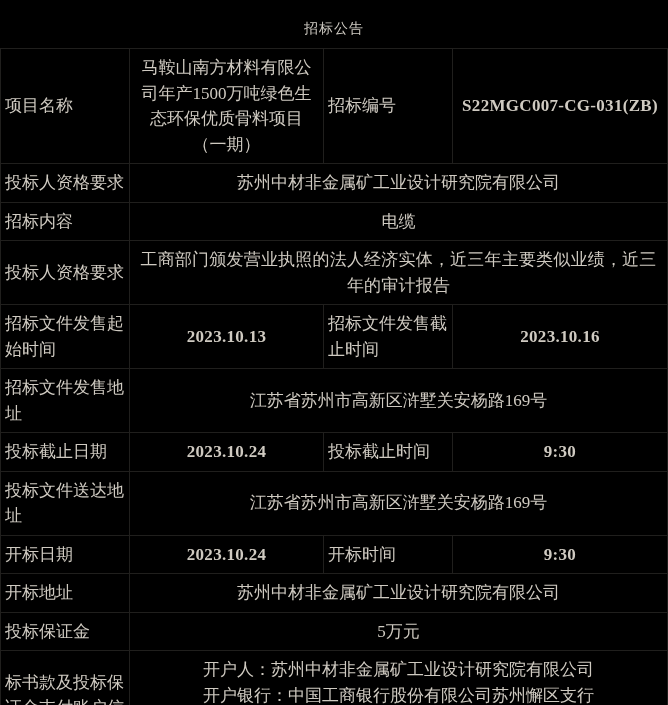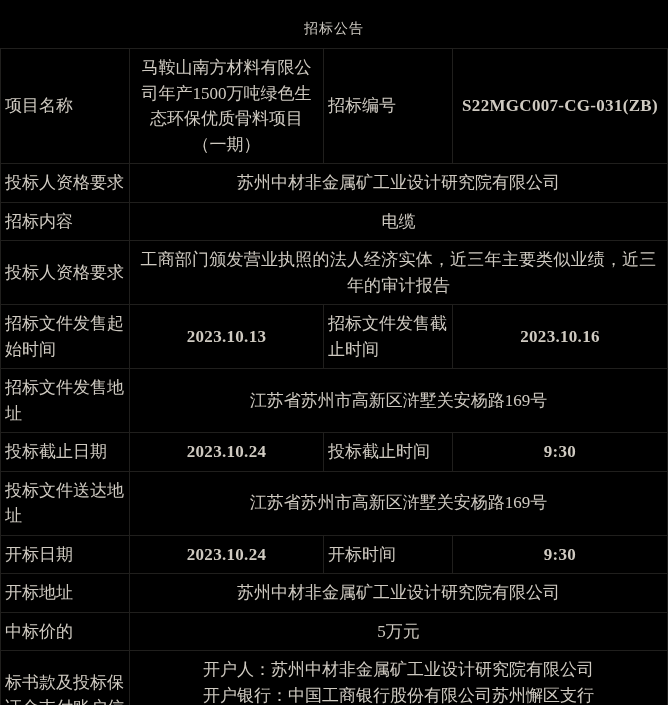--- a/index.html
+++ b/index.html
@@ -113,21 +113,21 @@
         <td class="label">开标日期</td>
         <td class="value bold">2023.10.24</td>
         <td class="label">开标时间</td>
         <td class="value bold">9:30</td>
       </tr>
       <tr>
         <td class="label">开标地址</td>
         <td class="value" colspan="3">苏州中材非金属矿工业设计研究院有限公司</td>
       </tr>
       <tr>
-        <td class="label">中标价的</td>
+        <td class="label">投标保证金</td>
         <td class="value" colspan="3">5万元</td>
       </tr>
       <tr>
         <td class="label">标书款及投标保证金支付账户信息</td>
         <td class="value multiline" colspan="3">开户人：苏州中材非金属矿工业设计研究院有限公司
 开户银行：中国工商银行股份有限公司苏州懈区支行
 帐 　号：1102021119000243689
 联行号：102305002115</td>
       </tr>
     </tbody>

